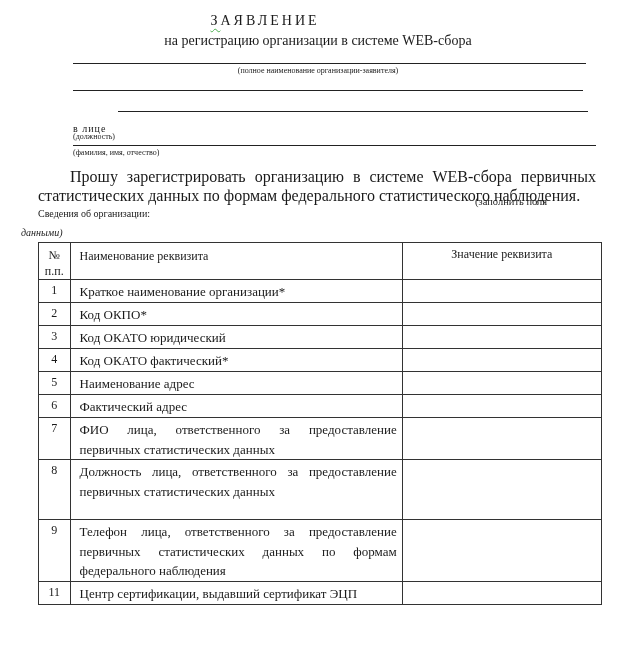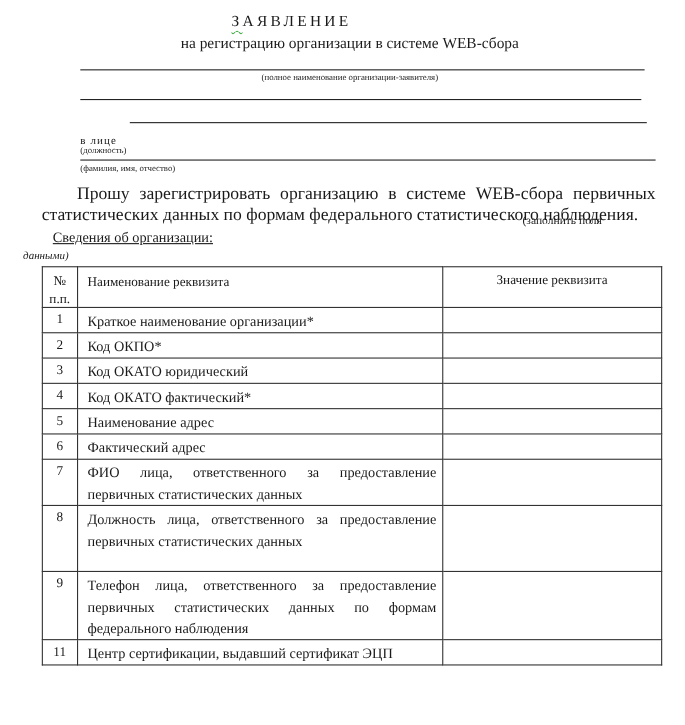--- a/index.html
+++ b/index.html
@@ -7,21 +7,21 @@
          font-family:"Liberation Serif","DejaVu Serif",serif; color:#1a1a1a; }
   .abs { position:absolute; }
   .title { left:0; width:530px; top:13px; text-align:center; font-size:14px; letter-spacing:3px; }
   .title .first { text-decoration: underline wavy #4caf50; text-decoration-thickness:1px; text-underline-offset:3px; }
   .subtitle { left:0; width:636px; top:33px; text-align:center; font-size:14px; }
   .hline { position:absolute; height:0; border-top:1px solid #222; }
   .caption { font-size:8px; color:#222; }
   .vlice { left:73px; top:97px; font-size:10px; letter-spacing:1px;margin-top:26px; }
   .para { left:38px; top:167px; width:558px; font-size:16px; line-height:19px; text-align:justify; text-align-last:left; }
   .para .indent { display:inline-block; width:32px; }
-  .info-label { left:48px; top:208px; font-size:13px;text-decoration:underline; }
+  .info-label { left:38px; top:208px; font-size:10px; }
   .fill-note { left:475px; top:196px; font-size:10.5px; }
   .fill-note2 { left:21px; top:227px; font-size:10px; font-style:italic; }
   table.req { position:absolute; left:38px; top:242px; width:564px; border-collapse:collapse; font-size:13px; }
   table.req td, table.req th { border:1.5px solid #333; vertical-align:top; padding:0; font-weight:normal; }
   table.req th { font-size:12px; padding-top:4px; }
   .c-num { width:31px; text-align:center; font-size:12px; }
   .c-name { width:326px; padding-left:9px !important; padding-right:5px !important; line-height:19.5px; text-align:justify; text-align-last:left; }
   .c-val { width:204px; }
   td.c-num { padding-top:3px !important; }
   td.c-name { padding-top:2px !important; }

